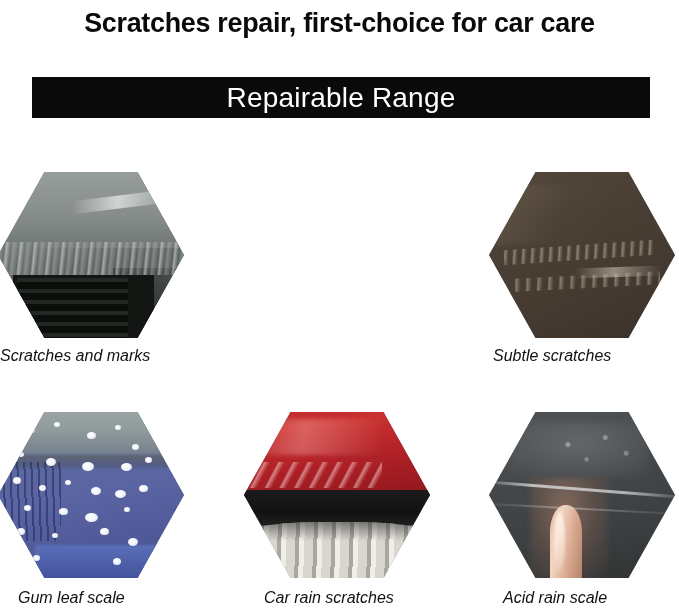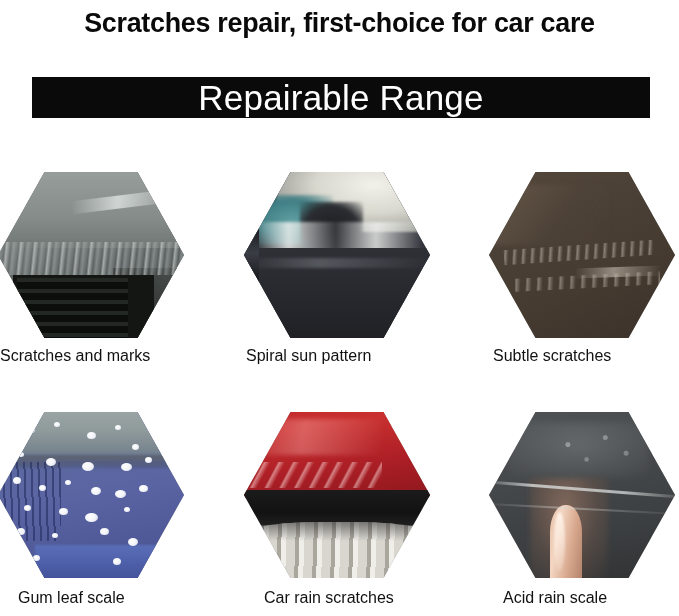--- a/index.html
+++ b/index.html
@@ -48,34 +48,35 @@
     top: 77px;
     width: 618px;
     height: 41px;
     background: #0a0a0a;
     display: flex;
     align-items: center;
     justify-content: center;
   }
   .banner-label {
     color: #ffffff;
-    font-size: 35px;
+    font-size: 28px;
     line-height: 30px;
     font-weight: normal;
     letter-spacing: 0.2px;
     white-space: nowrap;
   }
 
   
   .grid {
     position: absolute;
     left: 0;
     top: 150px;
     width: 550px;
     height: 466px;
+    font-style: italic;
   }
   .cell {
     position: absolute;
     width: 226px;
     height: 233px;
   }
   .cell.c0 { left: -18px; top: 0px; }
   .cell.c1 { left: 228px; top: 0px; }
   .cell.c2 { left: 473px; top: 0px; }
   .cell.c3 { left: -18px; top: 240px; }
@@ -376,35 +377,20 @@
           <div class="h1-right-dark"></div>
           <div class="h1-grille"></div>
           <div class="h1-grille-lines"></div>
           <div class="h1-scratch-band"></div>
           <div class="h1-scratch-2"></div>
         </div>
       </div>
       <div class="caption">Scratches and marks</div>
     </div>
 
-    <div class="cell c1">
-      <div class="hex-wrap">
-        <div class="hex">
-          <div class="h2-body"></div>
-          <div class="h2-sky"></div>
-          <div class="h2-teal"></div>
-          <div class="h2-dark-blob"></div>
-          <div class="h2-white-smear"></div>
-          <div class="h2-lower"></div>
-          <div class="h2-sheen"></div>
-          <div class="h2-edge"></div>
-        </div>
-      </div>
-      <div class="caption">Spiral sun pattern</div>
-    </div>
 
     <div class="cell c2">
       <div class="hex-wrap">
         <div class="hex">
           <div class="h3-body"></div>
           <div class="h3-hl"></div>
           <div class="h3-scr-a"></div>
           <div class="h3-scr-c"></div>
           <div class="h3-scr-b"></div>
         </div>

